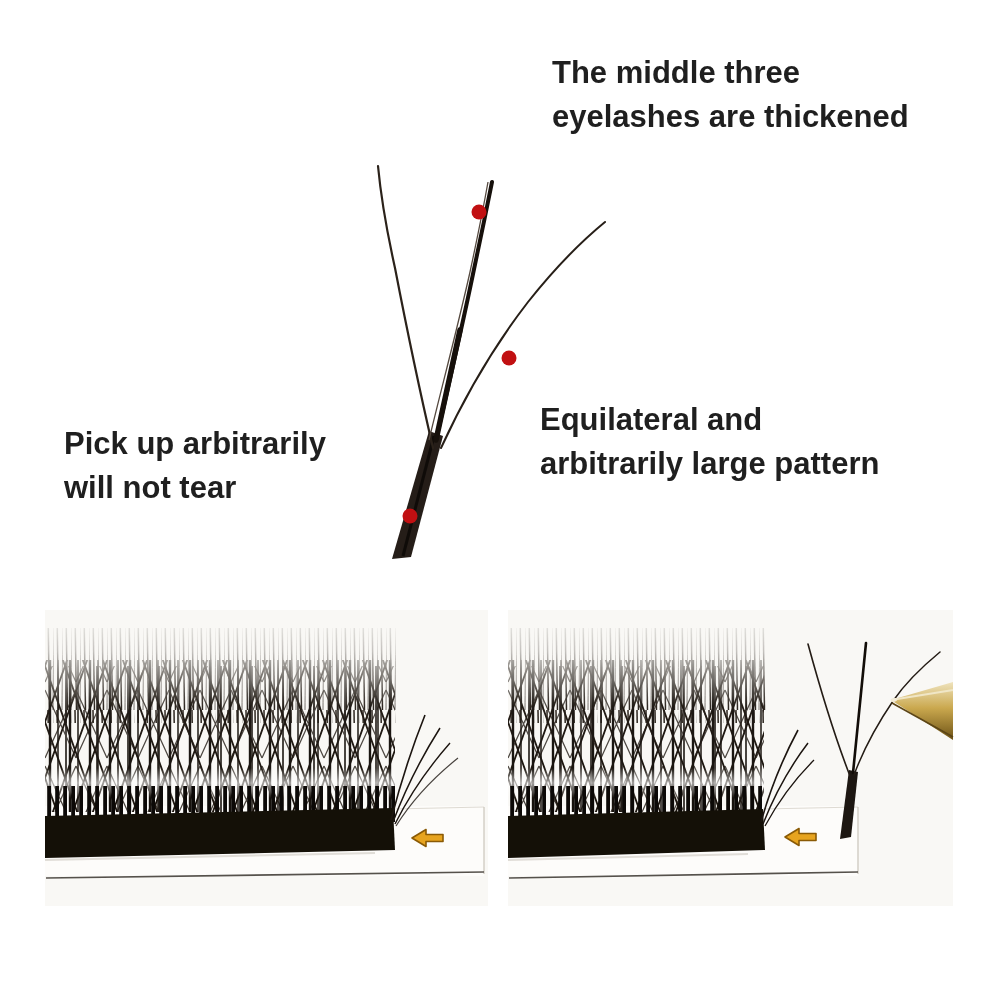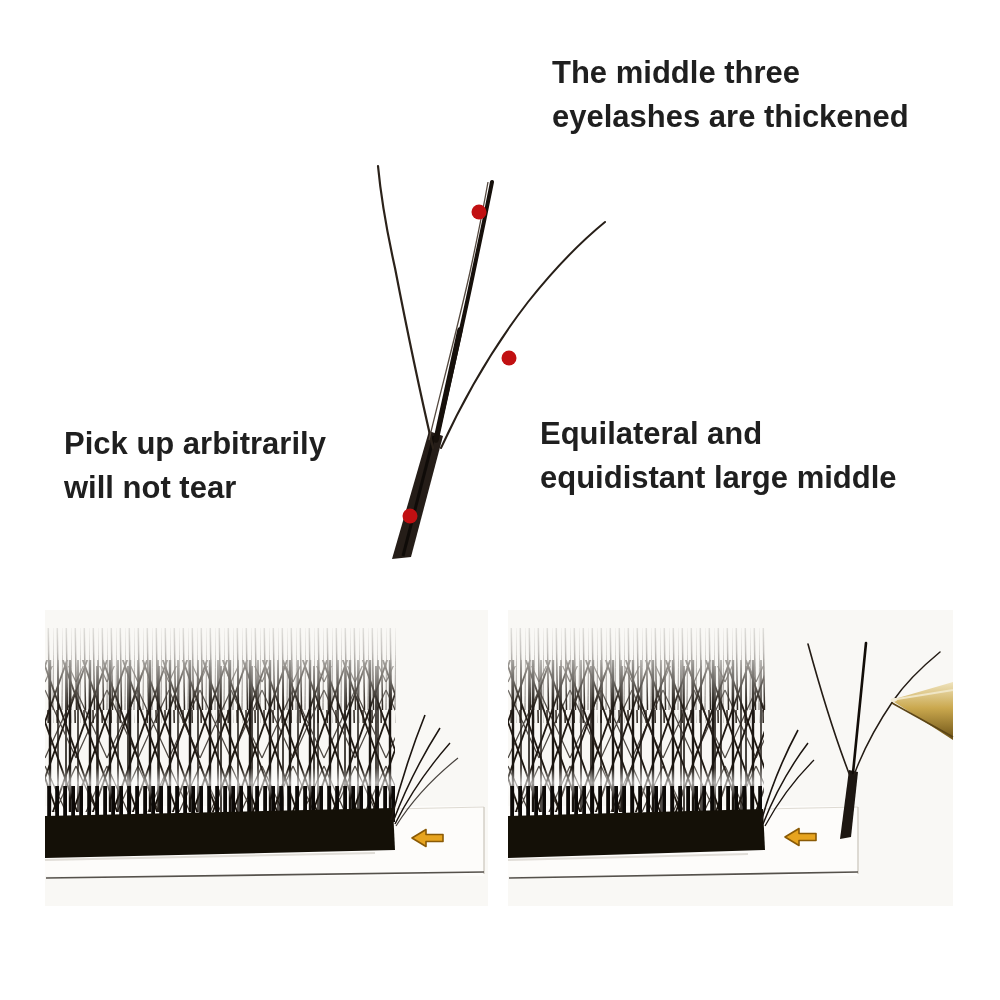--- a/index.html
+++ b/index.html
@@ -3,40 +3,40 @@
 <meta charset="utf-8">
 <style>
   html,body{margin:0;padding:0;background:#ffffff;}
   .canvas{position:relative;width:1000px;height:1000px;background:#ffffff;overflow:hidden;
           font-family:"Liberation Sans",sans-serif;}
   .overlay-svg{position:absolute;left:0;top:0;}
   .label{position:absolute;font-weight:700;font-size:31px;line-height:44px;color:#1f1f1f;
          letter-spacing:0px;white-space:nowrap;}
   .label-thickened{left:540px;top:51px;margin-left:12px;}
   .label-pickup{left:64px;top:422px;}
-  .label-pattern{left:540px;top:412px;}
+  .label-pattern{left:540px;top:398px;}
 </style>
 </head>
 <body>
 
 <div class="canvas">
 
   <div class="label label-thickened">
     <div>The middle three</div>
     <div>eyelashes are thickened</div>
   </div>
 
   <div class="label label-pickup">
     <div>Pick up arbitrarily</div>
     <div>will not tear</div>
   </div>
 
   <div class="label label-pattern">
     <div>Equilateral and</div>
-    <div>equidistant large middle</div>
+    <div>arbitrarily large pattern</div>
   </div>
 
   <svg class="overlay-svg" width="1000" height="1000" viewBox="0 0 1000 1000">
     <defs>
       <linearGradient id="fadeTopGrad" x1="0" y1="0" x2="0" y2="1">
         <stop offset="0" stop-color="#ffffff" stop-opacity="0"></stop>
         <stop offset="0.18" stop-color="#ffffff" stop-opacity="0.25"></stop>
         <stop offset="0.42" stop-color="#ffffff" stop-opacity="0.95"></stop>
         <stop offset="1" stop-color="#ffffff" stop-opacity="1"></stop>
       </linearGradient>

